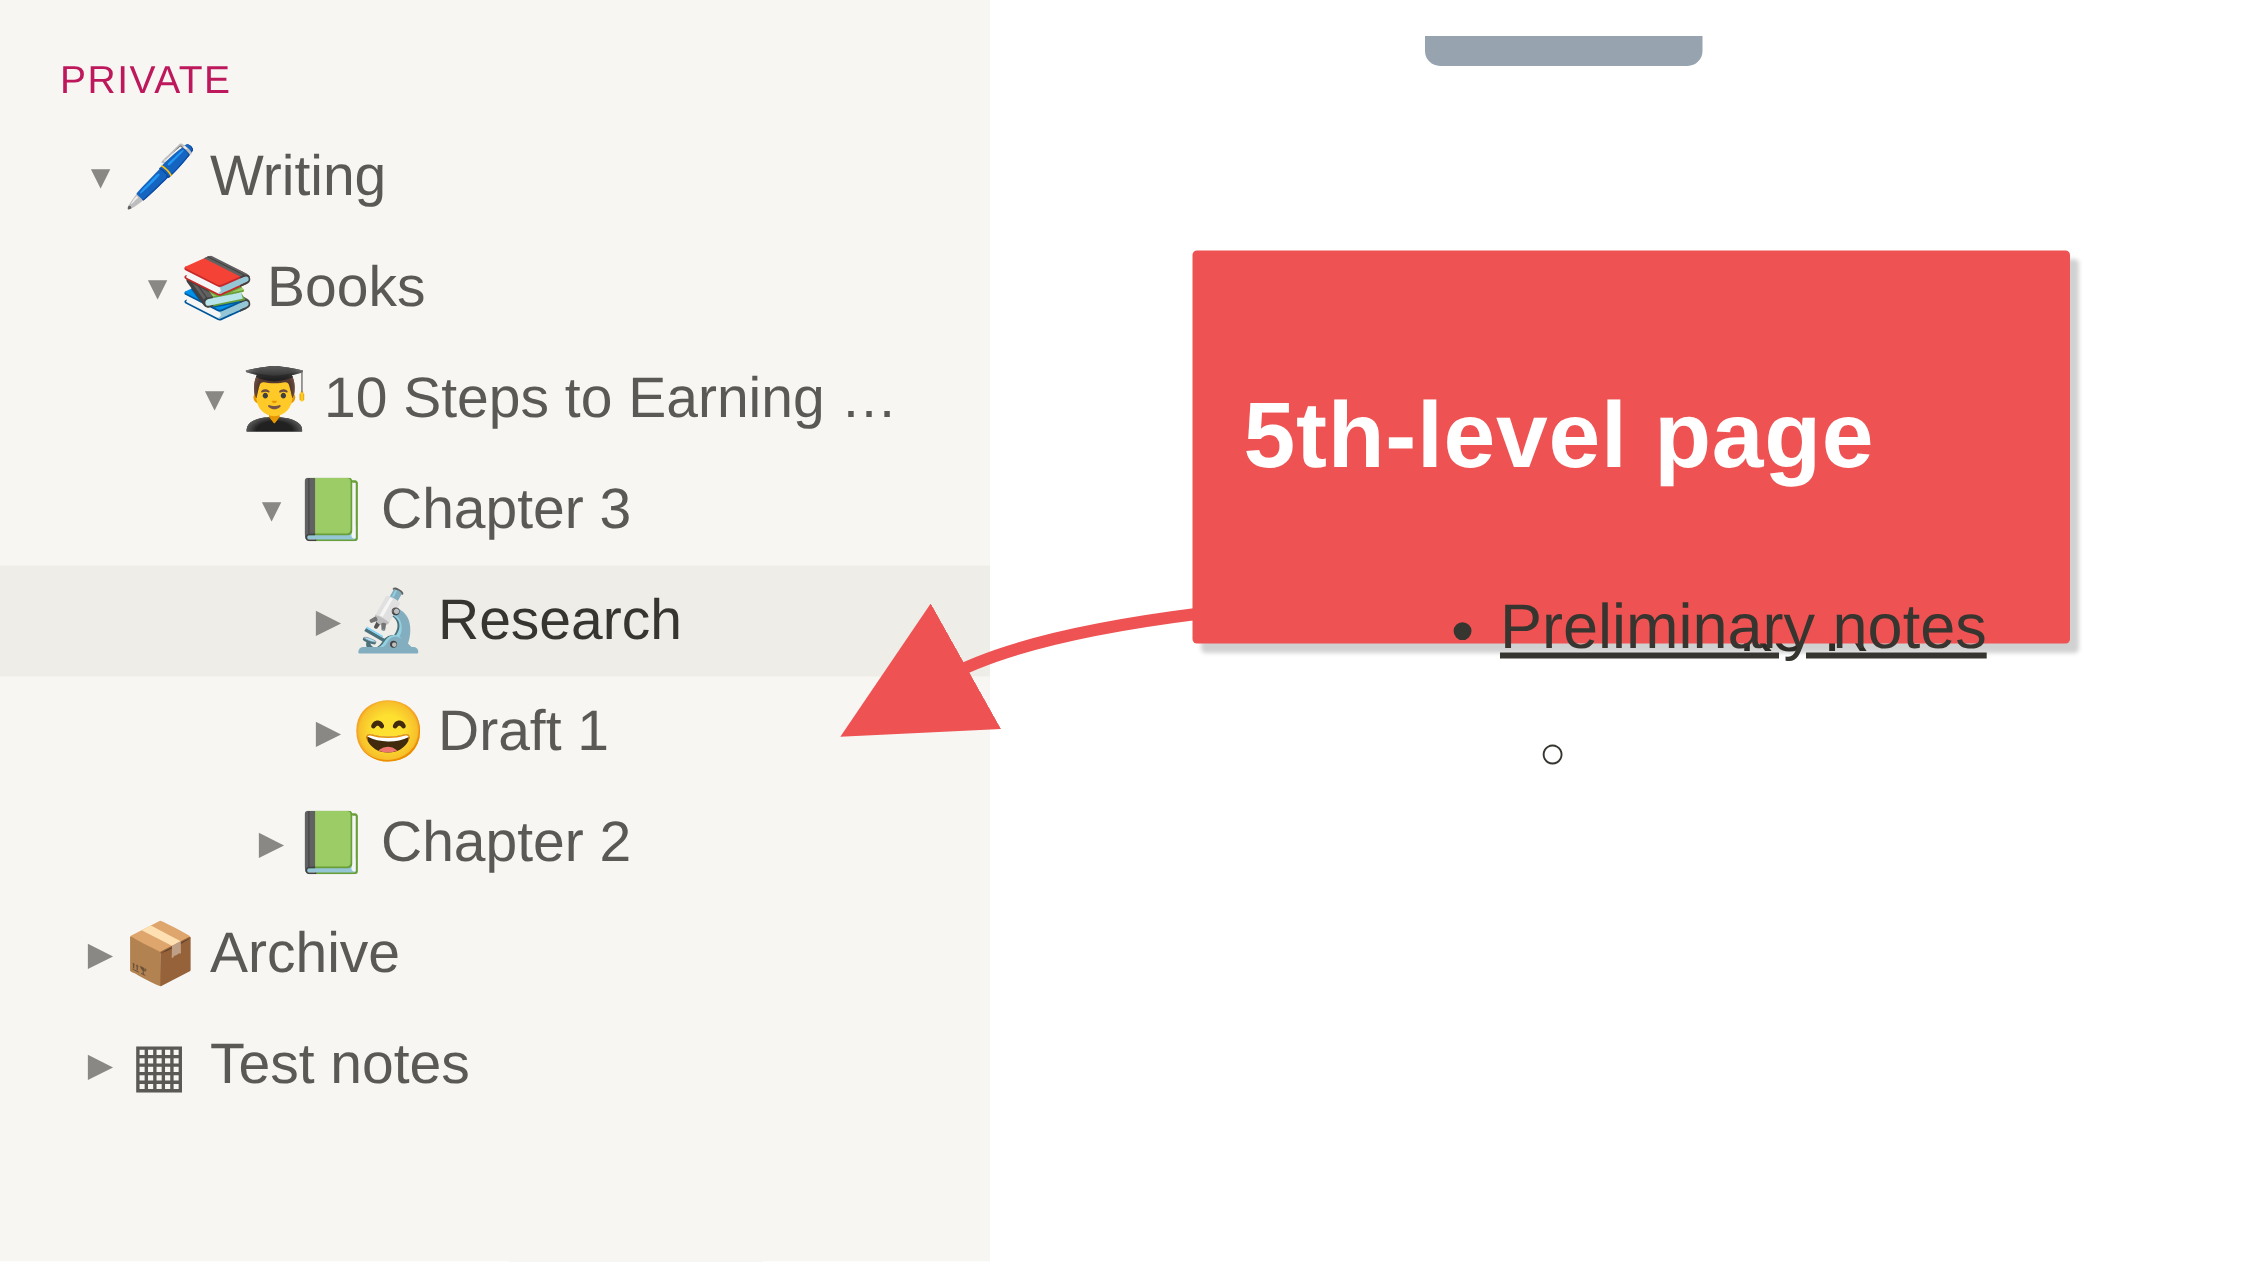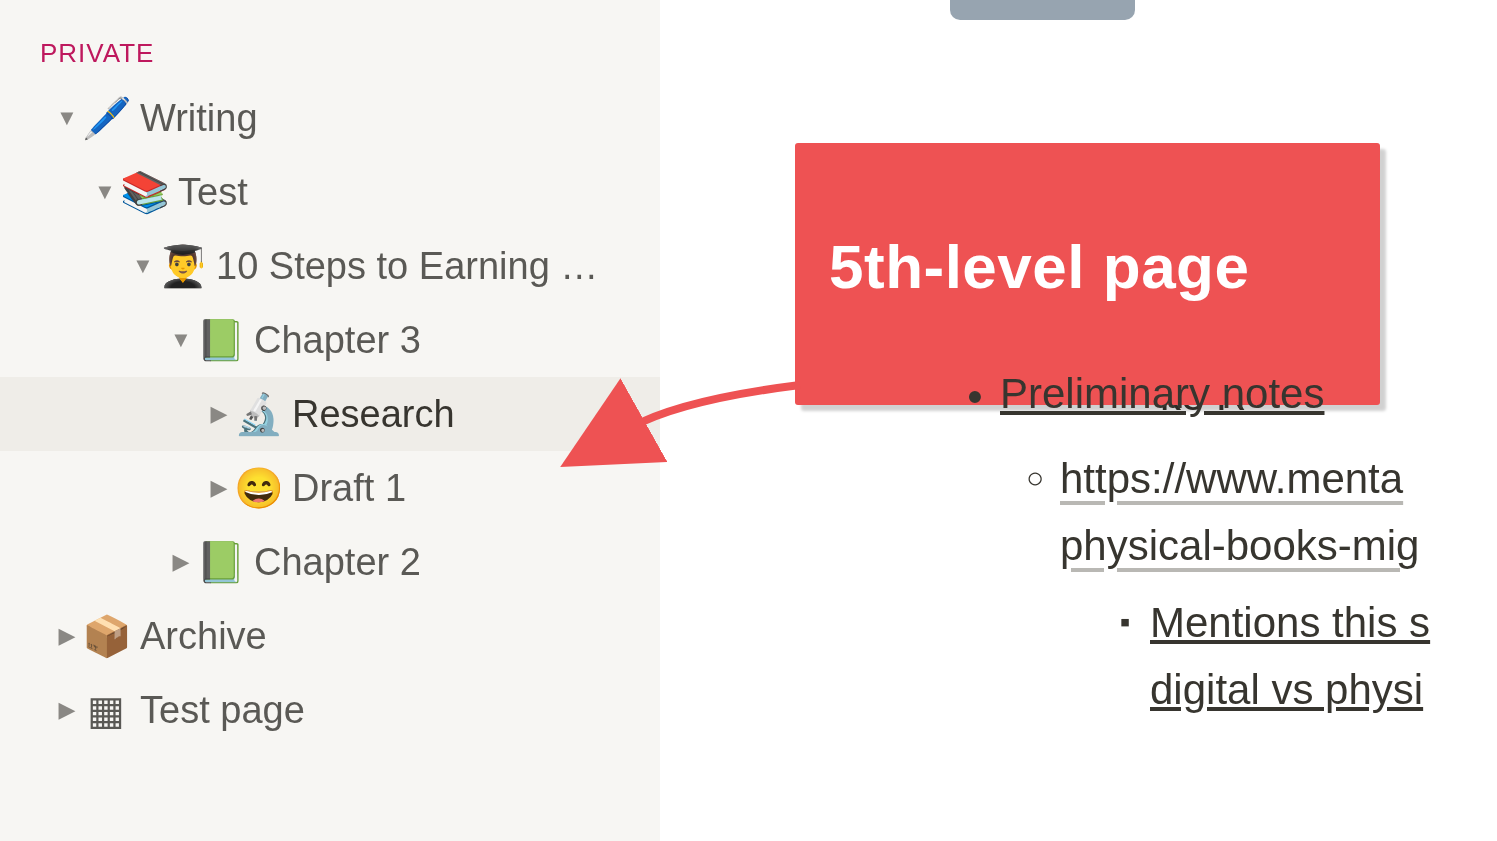--- a/index.html
+++ b/index.html
@@ -54,20 +54,21 @@
     margin-right: 10px;
     line-height: 1;
   }
   .page-label { overflow: hidden; text-overflow: ellipsis; }
 
   .main {
     flex: 1;
     background: #ffffff;
     position: relative;
     padding-top: 12px;
+    margin-top: 24px;
   }
   .pill {
     position: absolute;
     top: 0;
     left: 290px;
     width: 185px;
     height: 20px;
     background: #97a4b0;
     border-radius: 0 0 10px 10px;
   }
@@ -128,21 +129,21 @@
   <div class="section-header">PRIVATE</div>
   <div id="tree">
       <div class="tree-item" style="padding-left: 52px;">
         <span class="caret down"></span>
         <span class="page-icon emoji">🖊️</span>
         <span class="page-label">Writing</span>
       </div>
       <div class="tree-item" style="padding-left: 90px;">
         <span class="caret down"></span>
         <span class="page-icon emoji">📚</span>
-        <span class="page-label">Test</span>
+        <span class="page-label">Books</span>
       </div>
       <div class="tree-item" style="padding-left: 128px;">
         <span class="caret down"></span>
         <span class="page-icon emoji">👨‍🎓</span>
         <span class="page-label">10 Steps to Earning …</span>
       </div>
       <div class="tree-item" style="padding-left: 166px;">
         <span class="caret down"></span>
         <span class="page-icon emoji">📗</span>
         <span class="page-label">Chapter 3</span>
@@ -163,21 +164,21 @@
         <span class="page-label">Chapter 2</span>
       </div>
       <div class="tree-item" style="padding-left: 52px;">
         <span class="caret right"></span>
         <span class="page-icon emoji">📦</span>
         <span class="page-label">Archive</span>
       </div>
       <div class="tree-item" style="padding-left: 52px;">
         <span class="caret right"></span>
         <span class="page-icon emoji">▦</span>
-        <span class="page-label">Test page</span>
+        <span class="page-label">Test notes</span>
       </div>
     </div>
 </div>
 
 <div class="main">
   <div class="pill"></div>
 
   <span class="frag" style="position:absolute; top:372px; left:500px; font-size:42px; color:#37352f;">ke R</span>
 
   <div class="callout">
@@ -193,26 +194,15 @@
     <path d="M180,5 Q60,20 10,48" stroke="#ee5253" stroke-width="8" fill="none" marker-end="url(#ah)"></path>
   </svg>
 
   <div class="content">
     <div class="li-row">
       <span class="bullet disc"></span>
       <span class="li-text">Preliminary notes</span>
     </div>
     <div class="li-row indent-1">
       <span class="bullet circle"></span>
-      <span class="li-text link">
-        <span>https://www.menta</span><br>
-        <span>physical-books-mig</span>
-      </span>
-    </div>
-    <div class="li-row indent-2">
-      <span class="bullet square"></span>
-      <span class="li-text">
-        <span>Mentions this s</span><br>
-        <span>digital vs physi</span>
-      </span>
     </div>
   </div>
 </div>
 
 </body></html>

